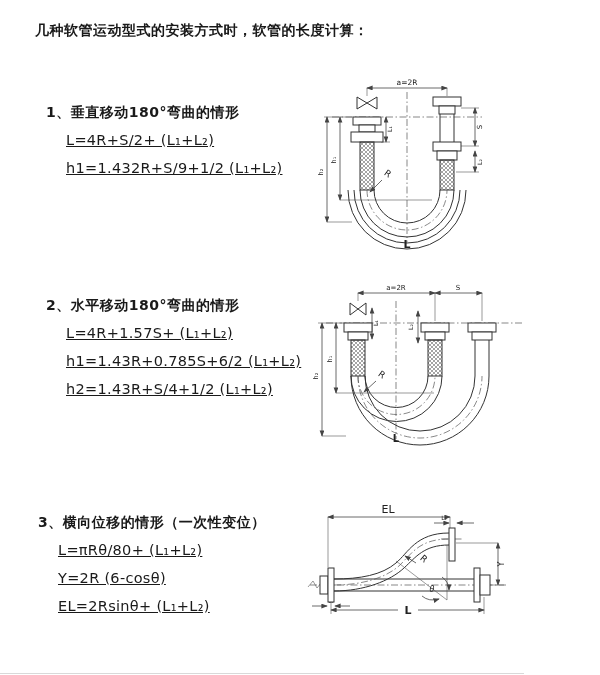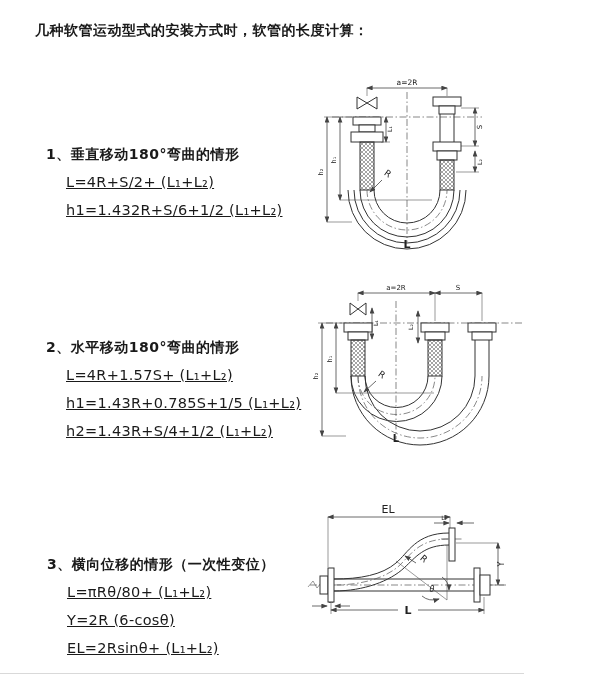--- a/index.html
+++ b/index.html
@@ -1,19 +1,19 @@
 <!DOCTYPE html>
 <html><head>
 <meta charset="utf-8">
 <style>
   html,body{margin:0;padding:0;background:#fff;}
   .page{position:relative;width:524px;height:675px;background:#ffffff;overflow:hidden;
         font-family:"DejaVu Sans","Liberation Sans",sans-serif;color:#1a1a1a;}
   .title{position:absolute;left:35px;top:22px;font-size:14px;font-weight:bold;letter-spacing:.5px;}
-  .section{position:absolute;width:285px;margin-top:42px;}
+  .section{position:absolute;width:285px;}
   .heading{font-size:14px;font-weight:bold;margin-bottom:10px;letter-spacing:.5px;}
   .formula{font-size:14.5px;padding-left:20px;margin-bottom:12px;letter-spacing:.3px;text-decoration:underline;}
   svg text{font-family:"DejaVu Sans","Liberation Sans",sans-serif;fill:#222;}
   .dim{stroke:#444;stroke-width:.8;fill:none;}
   .thin{stroke:#555;stroke-width:.6;fill:none;}
   .cdash{stroke:#555;stroke-width:.7;stroke-dasharray:7 2.5 1.5 2.5;fill:none;}
   .hose{stroke:#333;stroke-width:1;fill:none;}
   .fit{fill:#ffffff;stroke:#333;stroke-width:1;}
   .bottom-rule{position:absolute;left:0;bottom:1px;width:100%;height:1px;background:#d9d9d9;}
   .diagram{position:absolute;}
@@ -21,31 +21,31 @@
 </head>
 <body>
 
 <div class="page">
 
   <div class="title">几种软管运动型式的安装方式时，软管的长度计算：</div>
 
   <div class="section" style="left:46px;top:104px;">
     <div class="heading">1、垂直移动180°弯曲的情形</div>
     <div class="formula">L=4R+S/2+ (L₁+L₂)</div>
-    <div class="formula">h1=1.432R+S/6+1/2 (L₁+L₂)</div>
+    <div class="formula">h1=1.432R+S/9+1/2 (L₁+L₂)</div>
   </div>
 
   <div class="section" style="left:46px;top:297px;">
     <div class="heading">2、水平移动180°弯曲的情形</div>
     <div class="formula">L=4R+1.57S+ (L₁+L₂)</div>
-    <div class="formula">h1=1.43R+0.785S+1/5 (L₁+L₂)</div>
+    <div class="formula">h1=1.43R+0.785S+6/2 (L₁+L₂)</div>
     <div class="formula">h2=1.43R+S/4+1/2 (L₁+L₂)</div>
   </div>
 
-  <div class="section" style="left:47px;top:514px;">
+  <div class="section" style="left:38px;top:514px;">
     <div class="heading">3、横向位移的情形（一次性变位）</div>
     <div class="formula">L=πRθ/80+ (L₁+L₂)</div>
     <div class="formula">Y=2R (6-cosθ)</div>
     <div class="formula">EL=2Rsinθ+ (L₁+L₂)</div>
   </div>
 
   <svg class="diagram" style="left:310px;top:72px;" width="215" height="185" viewBox="0 0 215 185">
     <defs>
       <marker id="a1" markerWidth="9" markerHeight="8" refX="7" refY="3" orient="auto-start-reverse">
         <path d="M0,0 L8,3 L0,6 Z" fill="#444"></path>

